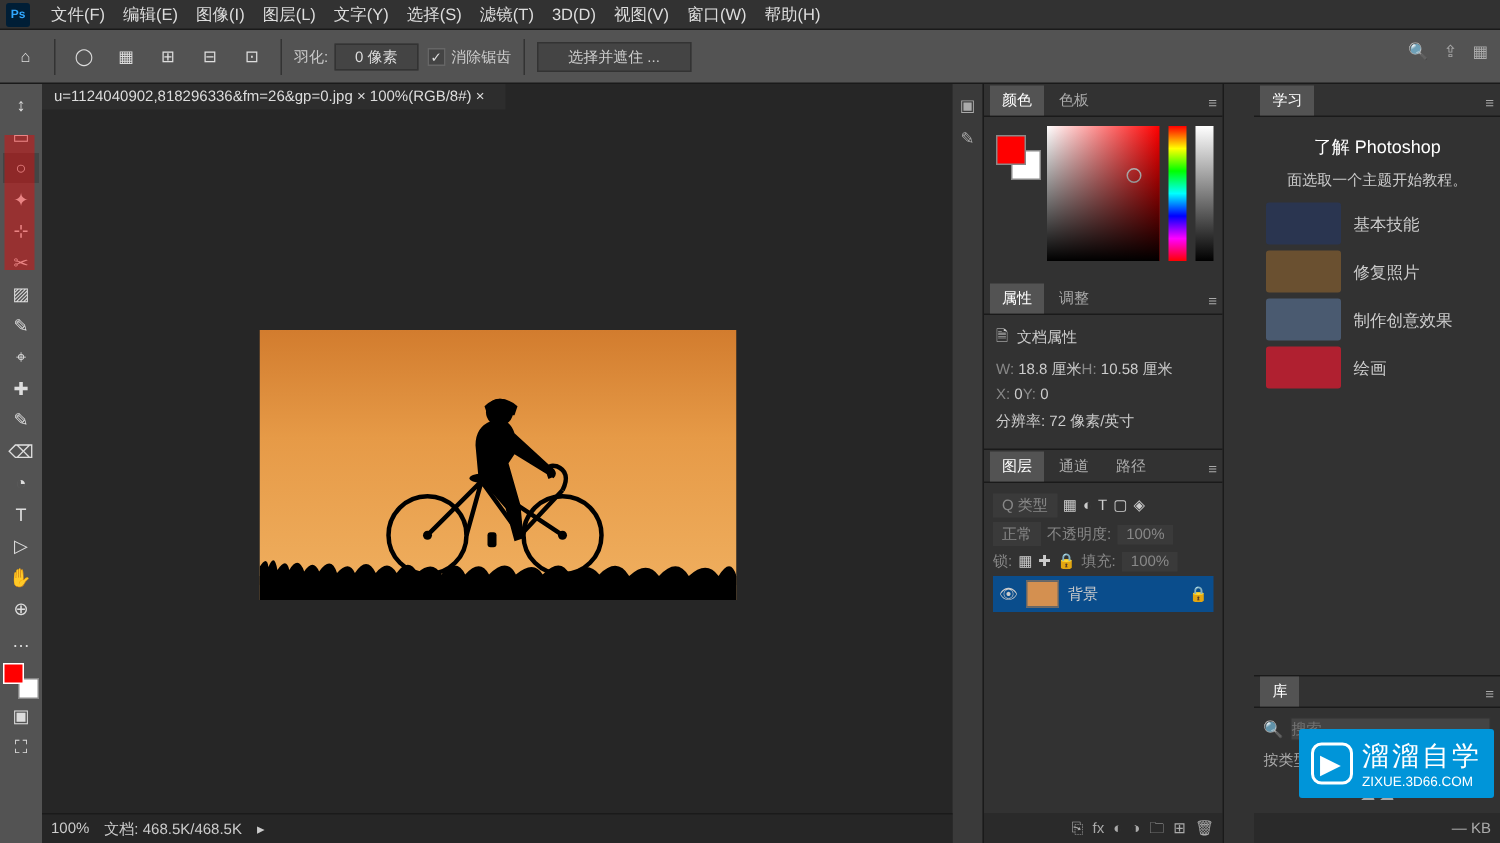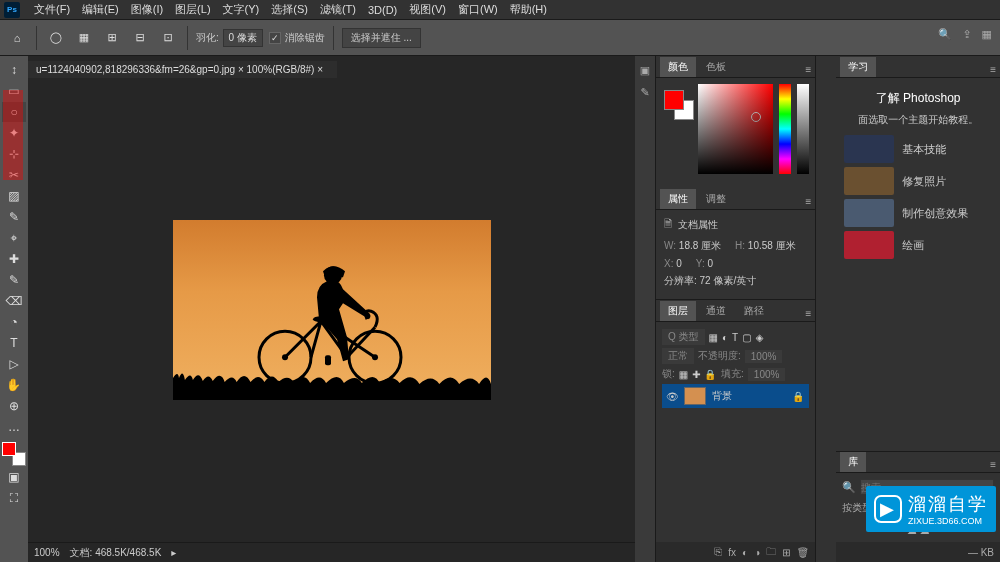--- a/index.html
+++ b/index.html
@@ -4,33 +4,33 @@
 <style>
 * { margin: 0; padding: 0; box-sizing: border-box; font-family: "Microsoft YaHei", sans-serif; user-select: none; }
 body { width: 1000px; height: 562px; background: #323232; color: #ccc; font-size: 11px; overflow: hidden; position: relative; }
 .menubar { height: 20px; background: #323232; display: flex; align-items: center; padding-left: 4px; border-bottom: 1px solid #1a1a1a; }
 .menubar .logo { width: 16px; height: 16px; background: #001e36; border-radius: 2px; display: flex; align-items: center; justify-content: center; font-size: 8px; font-weight: bold; color: #31a8ff; margin-right: 8px; }
 .menubar .menu-item { padding: 0 6px; font-size: 11px; color: #ddd; cursor: pointer; }
 .optbar { height: 36px; background: #535353; display: flex; align-items: center; padding: 0 6px; border-bottom: 1px solid #1a1a1a; gap: 6px; }
 .optbar .icon-btn { width: 22px; height: 22px; display: flex; align-items: center; justify-content: center; color: #ddd; }
 .optbar .sep { width: 1px; height: 24px; background: #333; margin: 0 2px; }
 .opt-field { display: flex; align-items: center; gap: 4px; font-size: 10px; }
-.opt-input { width: 40px; height: 18px; background: #444; color: #ddd; border: 1px solid #333; text-align: center; font-size: 10px; }
+.opt-input { width: 56px; height: 18px; background: #444; color: #ddd; border: 1px solid #333; text-align: center; font-size: 10px; }
 .checkbox { width: 12px; height: 12px; background: #444; border: 1px solid #666; display: inline-flex; align-items: center; justify-content: center; font-size: 9px; }
 .checkbox.checked::after { content: "✓"; color: #ddd; }
-.opt-btn { padding: 2px 8px; background: #444; border: 1px solid #333; font-size: 10px; }
+.opt-btn { padding: 2px 20px; background: #444; border: 1px solid #333; font-size: 10px; }
 .main { display: flex; height: calc(100% - 56px); }
 .toolbar { width: 28px; background: #535353; display: flex; flex-direction: column; align-items: center; padding-top: 4px; gap: 1px; }
 .toolbar .tool { width: 24px; height: 20px; display: flex; align-items: center; justify-content: center; color: #ddd; font-size: 12px; cursor: pointer; }
 .toolbar .tool.active { background: #444; }
 .toolbar .swatches { margin-top: 4px; position: relative; width: 24px; height: 24px; }
 .toolbar .swatches .fg { position: absolute; top: 0; left: 0; width: 14px; height: 14px; background: #f00; border: 1px solid #fff; z-index: 2; }
 .toolbar .swatches .bg { position: absolute; right: 0; bottom: 0; width: 14px; height: 14px; background: #fff; border: 1px solid #888; }
 .canvas-area { flex: 1; background: #262626; position: relative; display: flex; flex-direction: column; }
-.doc-tab { height: 22px; display: flex; align-items: flex-end; }
+.doc-tab { height: 22px; display: flex; align-items: flex-start; }
 .doc-tab-label { background: #2d2d2d; padding: 3px 14px 3px 8px; font-size: 10px; color: #ddd; }
 .canvas-viewport { flex: 1; display: flex; align-items: center; justify-content: center; position: relative; }
 .canvas-img { width: 318px; height: 180px; position: relative; overflow: hidden; }
 .sky { position: absolute; inset: 0; background: linear-gradient(180deg, #d27c2e 0%, #e69a47 40%, #f0b060 100%); }
 .ground { position: absolute; bottom: 0; left: 0; right: 0; height: 16px; background: #000; }
 .grass { position: absolute; bottom: 10px; left: 0; right: 0; height: 22px; }
 .grass svg { width: 100%; height: 100%; }
 .cyclist { position: absolute; left: 50%; top: 50%; transform: translate(-50%, -40%); }
 .statusbar { height: 20px; background: #262626; display: flex; align-items: center; padding: 0 6px; font-size: 10px; gap: 10px; border-top: 1px solid #1a1a1a; }
 .panels { width: 345px; background: #323232; display: flex; border-left: 1px solid #1a1a1a; }
@@ -43,21 +43,21 @@
 .color-panel { height: 110px; padding: 6px; display: flex; gap: 6px; }
 .color-swatch-pair { width: 30px; position: relative; }
 .color-swatch-pair .fg2 { position: absolute; top: 6px; left: 2px; width: 20px; height: 20px; background: #f00; border: 1px solid #888; z-index: 2; }
 .color-swatch-pair .bg2 { position: absolute; top: 16px; left: 12px; width: 20px; height: 20px; background: #fff; border: 1px solid #888; }
 .color-field { flex: 1; height: 90px; position: relative; background: linear-gradient(to right, #fff, #f00); }
 .color-field::after { content: ""; position: absolute; inset: 0; background: linear-gradient(to bottom, transparent, #000); }
 .color-cursor { position: absolute; width: 10px; height: 10px; border: 1px solid #fff; border-radius: 50%; top: 28px; right: 12px; }
 .hue-slider { width: 12px; height: 90px; background: linear-gradient(180deg, #f00, #ff0, #0f0, #0ff, #00f, #f0f, #f00); }
 .bw-slider { width: 12px; height: 90px; background: linear-gradient(180deg, #fff, #000); }
 .props-panel { padding: 6px 8px; font-size: 10px; }
-.props-row { display: flex; gap: 14px; margin: 5px 0; color: #ccc; }
+.props-row { display: flex; margin: 5px 0; color: #ccc; }
 .props-title { display: flex; align-items: center; gap: 6px; margin-bottom: 6px; }
 .layers-panel { border-top: 1px solid #1a1a1a; flex: 1; display: flex; flex-direction: column; min-height: 0; }
 .layers-body { padding: 4px 6px; font-size: 10px; }
 .layers-row { display: flex; align-items: center; gap: 4px; margin: 3px 0; }
 .layers-row .sel { background: #3a3a3a; padding: 1px 6px; color: #888; }
 .layer-item { display: flex; align-items: center; gap: 6px; height: 24px; background: #0a4d8c; padding: 0 4px; }
 .layer-item .eye { width: 12px; text-align: center; }
 .layer-item .thumb { width: 22px; height: 18px; background: #d49050; border: 1px solid #666; }
 .layer-item .lock { margin-left: auto; color: #ccc; font-size: 10px; }
 .icon-strip { height: 20px; background: #2a2a2a; display: flex; align-items: center; justify-content: flex-end; gap: 6px; padding: 0 6px; font-size: 10px; color: #aaa; }

